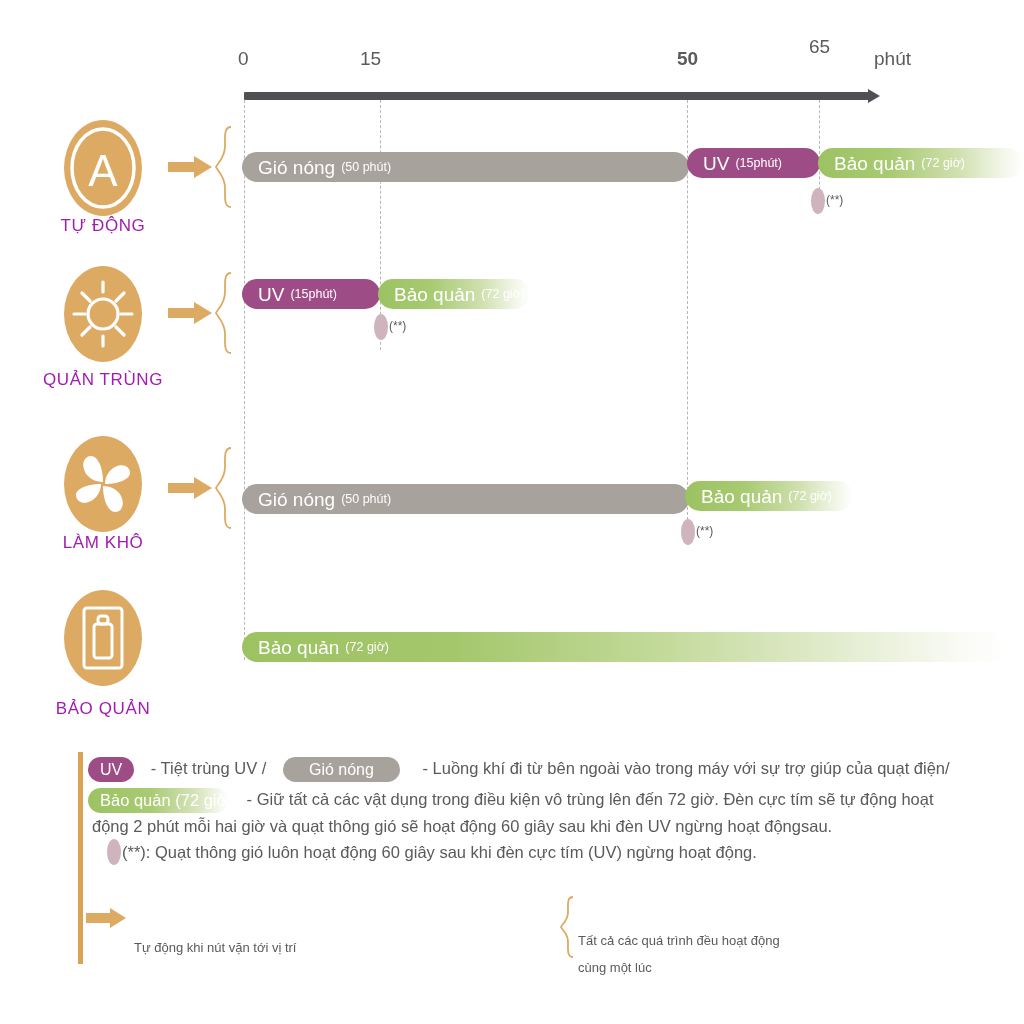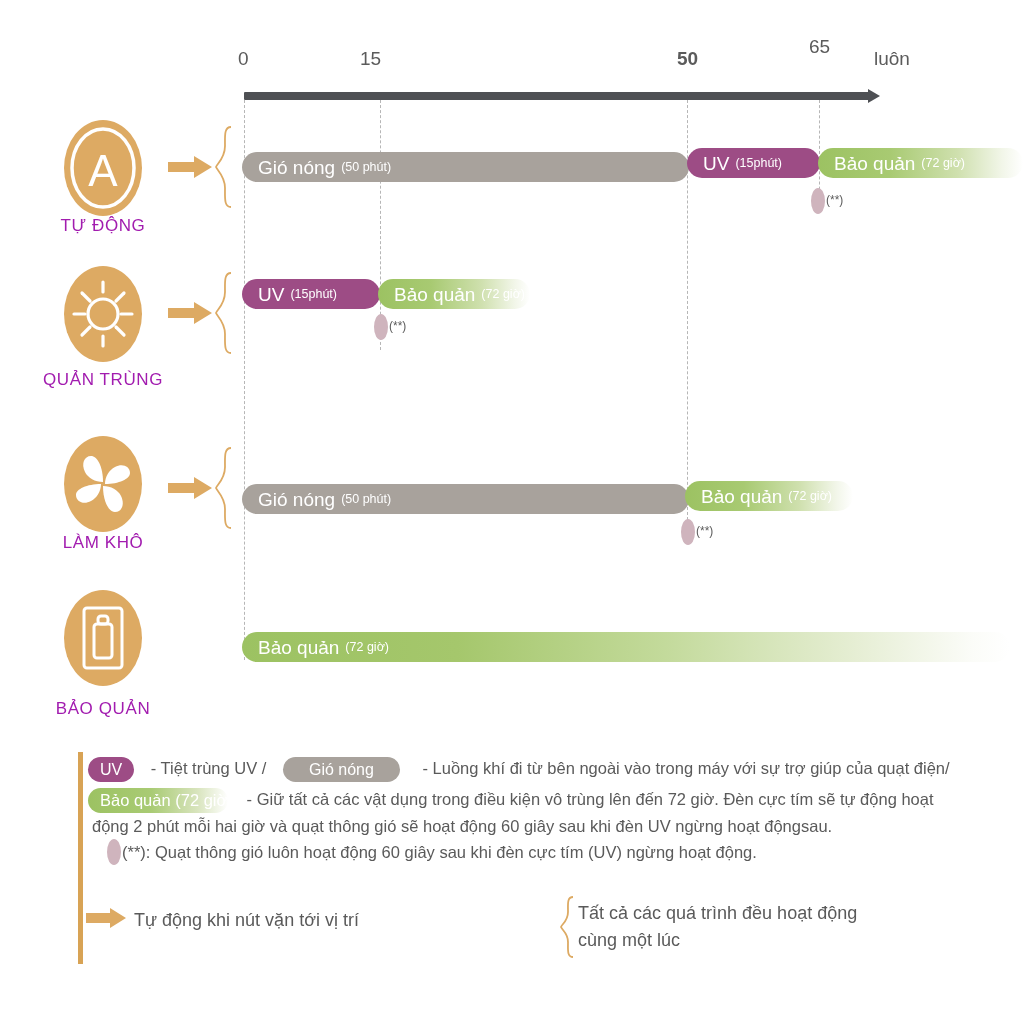--- a/index.html
+++ b/index.html
@@ -140,37 +140,38 @@
   .pill-gray { background: #a8a29c; font-size: 16px; padding: 0 26px; }
   .pill-green {
     background: linear-gradient(to right, #9cc262 0%, #a9cb74 45%, #d8e4bd 78%, #ffffff 100%);
     font-size: 16.5px; padding: 0 14px 0 12px;
   }
 
   
   .footer-arrow { position: absolute; width: 40px; height: 20px; }
   .footer-text {
     position: absolute;
-    font-size: 18px;
+    font-size: 13px;
     color: #5a5a5a;
     white-space: nowrap;
+    margin-top: 30px;
   }
   .footer-brace { position: absolute; }
 </style>
 </head>
 <body>
 
 <div id="page">
 
   <div>
     <div class="axis-label" style="left:238px; top:48px;">0</div>
     <div class="axis-label" style="left:360px; top:48px;">15</div>
     <div class="axis-label" style="left:677px; top:48px;font-weight:bold;">50</div>
     <div class="axis-label" style="left:809px; top:36px;">65</div>
-    <div class="axis-label" style="left:874px; top:48px;">luôn</div>
+    <div class="axis-label" style="left:874px; top:48px;">phút</div>
 
     <div class="axis-bar"></div>
     <div class="axis-arrow"></div>
 
     <div class="gridline" style="left:244px; height:560px;"></div>
     <div class="gridline" style="left:380px; height:250px;"></div>
     <div class="gridline" style="left:687px; height:420px;"></div>
     <div class="gridline" style="left:819px; height:110px;"></div>
   </div>
 

